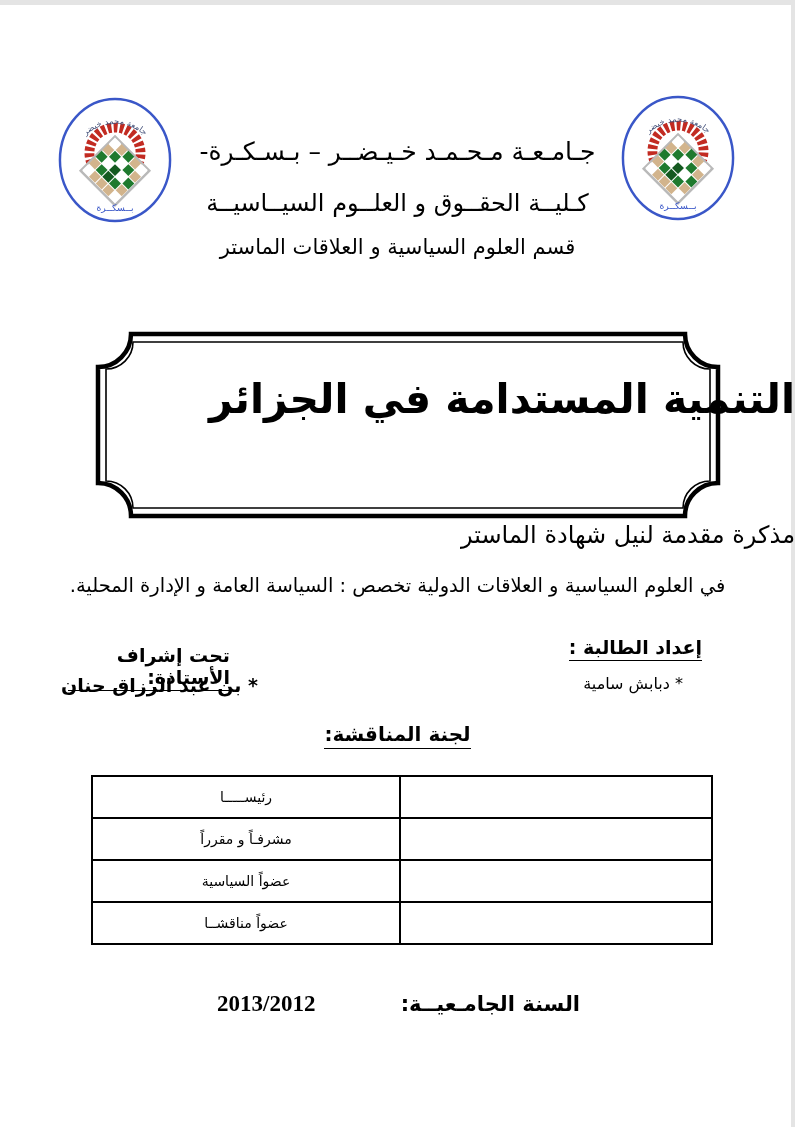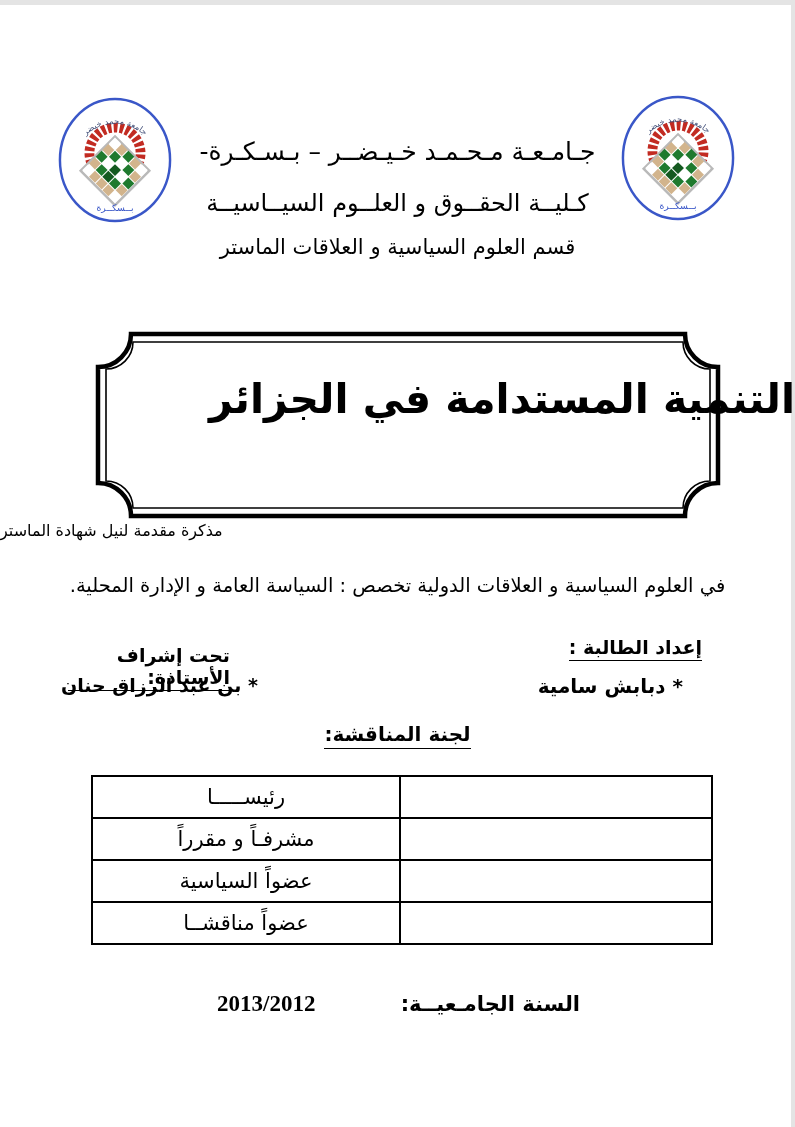--- a/index.html
+++ b/index.html
@@ -10,39 +10,39 @@
   .logo{position:absolute;width:118px;height:128px;}
   .logo-left{left:56px;top:96px;}
   .logo-right{left:619px;top:94px;}
   .hline{position:absolute;left:120px;right:120px;text-align:center;direction:rtl;white-space:nowrap;}
   .hline1{top:137px;font-size:25px;}
   .hline2{top:189px;font-size:24px;}
   .hline3{top:235px;font-size:21px;}
   .frame-svg{position:absolute;left:85px;top:325px;}
   .thesis-title{position:absolute;left:0;right:0;top:375px;text-align:right;direction:rtl;
                 font-size:41px;font-weight:bold;letter-spacing:0;}
-  .sub1{position:absolute;left:0;right:0;top:521px;text-align:left;direction:rtl;font-size:16px;}
+  .sub1{position:absolute;left:0;right:0;top:521px;text-align:right;direction:rtl;font-size:24px;}
   .sub2{position:absolute;left:0;right:0;top:574px;text-align:center;direction:rtl;font-size:19.5px;}
   .lbl{font-weight:bold;font-size:19px;direction:rtl;}
   .lbl .u{border-bottom:1.6px solid #000;padding-bottom:2px;display:inline-block;}
   .student-label{position:absolute;right:93px;top:636px;text-align:right;}
   .student-name{position:absolute;right:112px;top:674px;direction:rtl;text-align:right;
-                font-weight:bold;font-size:20px;white-space:nowrap;}
+                font-weight:normal;font-size:16px;white-space:nowrap;}
   .supervisor-label{position:absolute;left:68px;top:636px;width:190px;text-align:right;}
   .supervisor-label .u{margin-right:0;margin-top:8px;}
   .supervisor-name{position:absolute;left:70px;top:674px;width:188px;direction:rtl;text-align:right;
                    font-weight:bold;font-size:19px;white-space:nowrap;}
   .committee-label{position:absolute;left:0;right:0;top:722px;text-align:center;direction:rtl;
                    font-weight:bold;font-size:20px;}
   .committee-label .u{border-bottom:1.6px solid #000;padding-bottom:2px;display:inline-block;}
   table.committee{position:absolute;left:91px;top:775px;width:616px;height:160px;
                   border-collapse:collapse;direction:rtl;table-layout:fixed;}
   table.committee td{border:2px solid #000;height:40px;padding:0;}
   td.name-cell{width:310px;}
-  td.role-cell{width:306px;text-align:center;font-size:21px;direction:rtl;}
+  td.role-cell{width:306px;text-align:center;font-size:14px;direction:rtl;}
   .footer-year{position:absolute;left:217px;top:991px;width:363px;display:flex;direction:rtl;
                justify-content:space-between;align-items:baseline;}
   .year-label{font-weight:bold;font-size:21px;direction:rtl;}
   .year-value{font-weight:bold;font-size:23px;font-family:"Liberation Serif","DejaVu Serif",serif;direction:ltr;}
   svg text{font-family:"DejaVu Sans",sans-serif;}
 </style>
 </head>
 <body>
 
 <div class="page">

